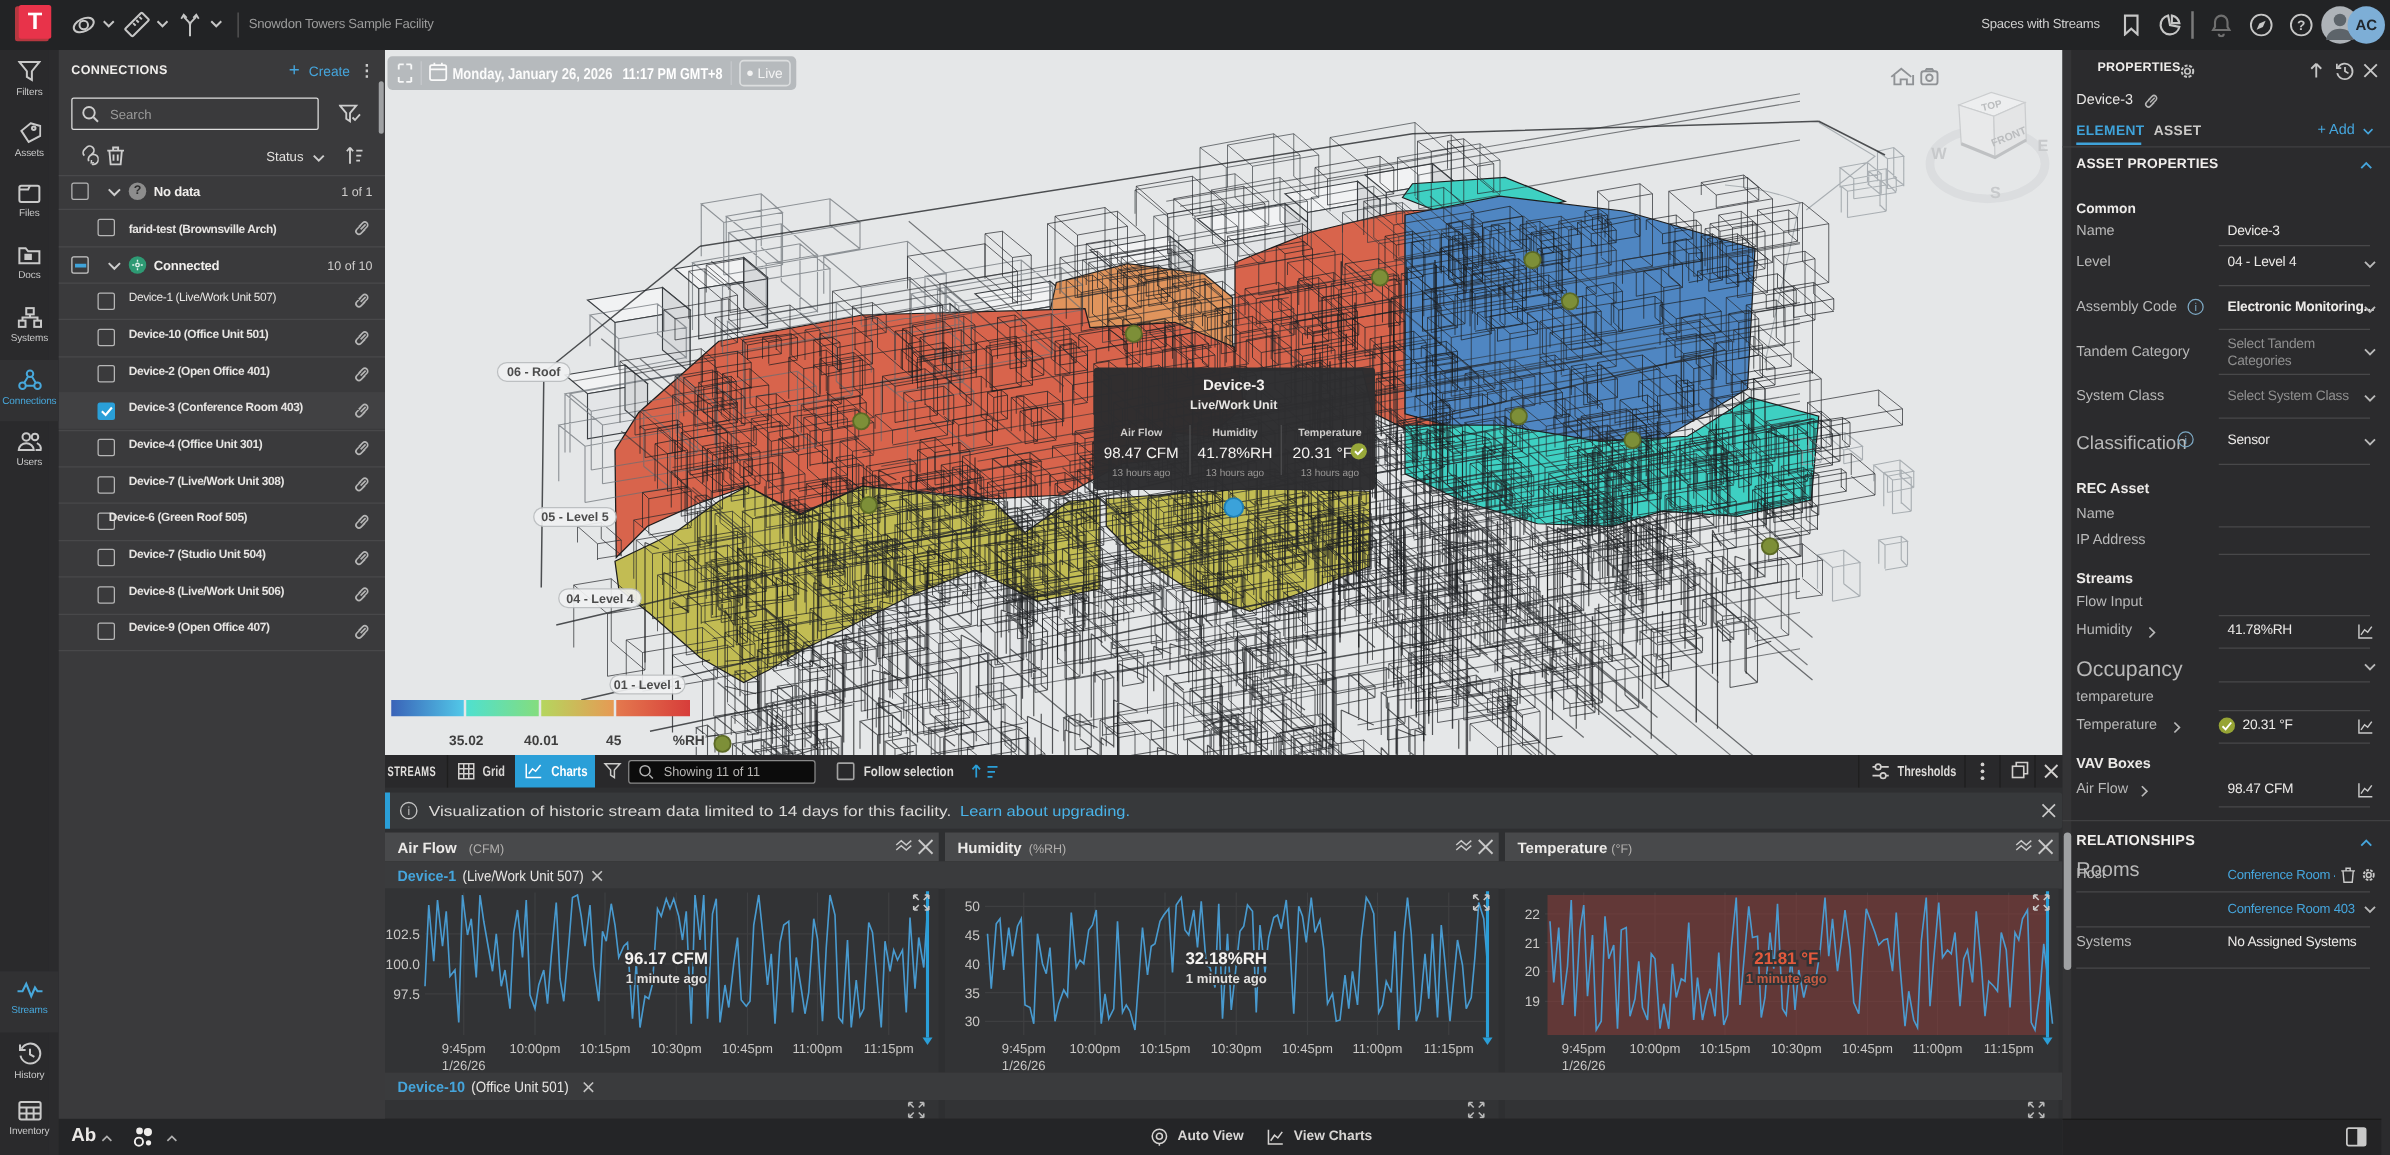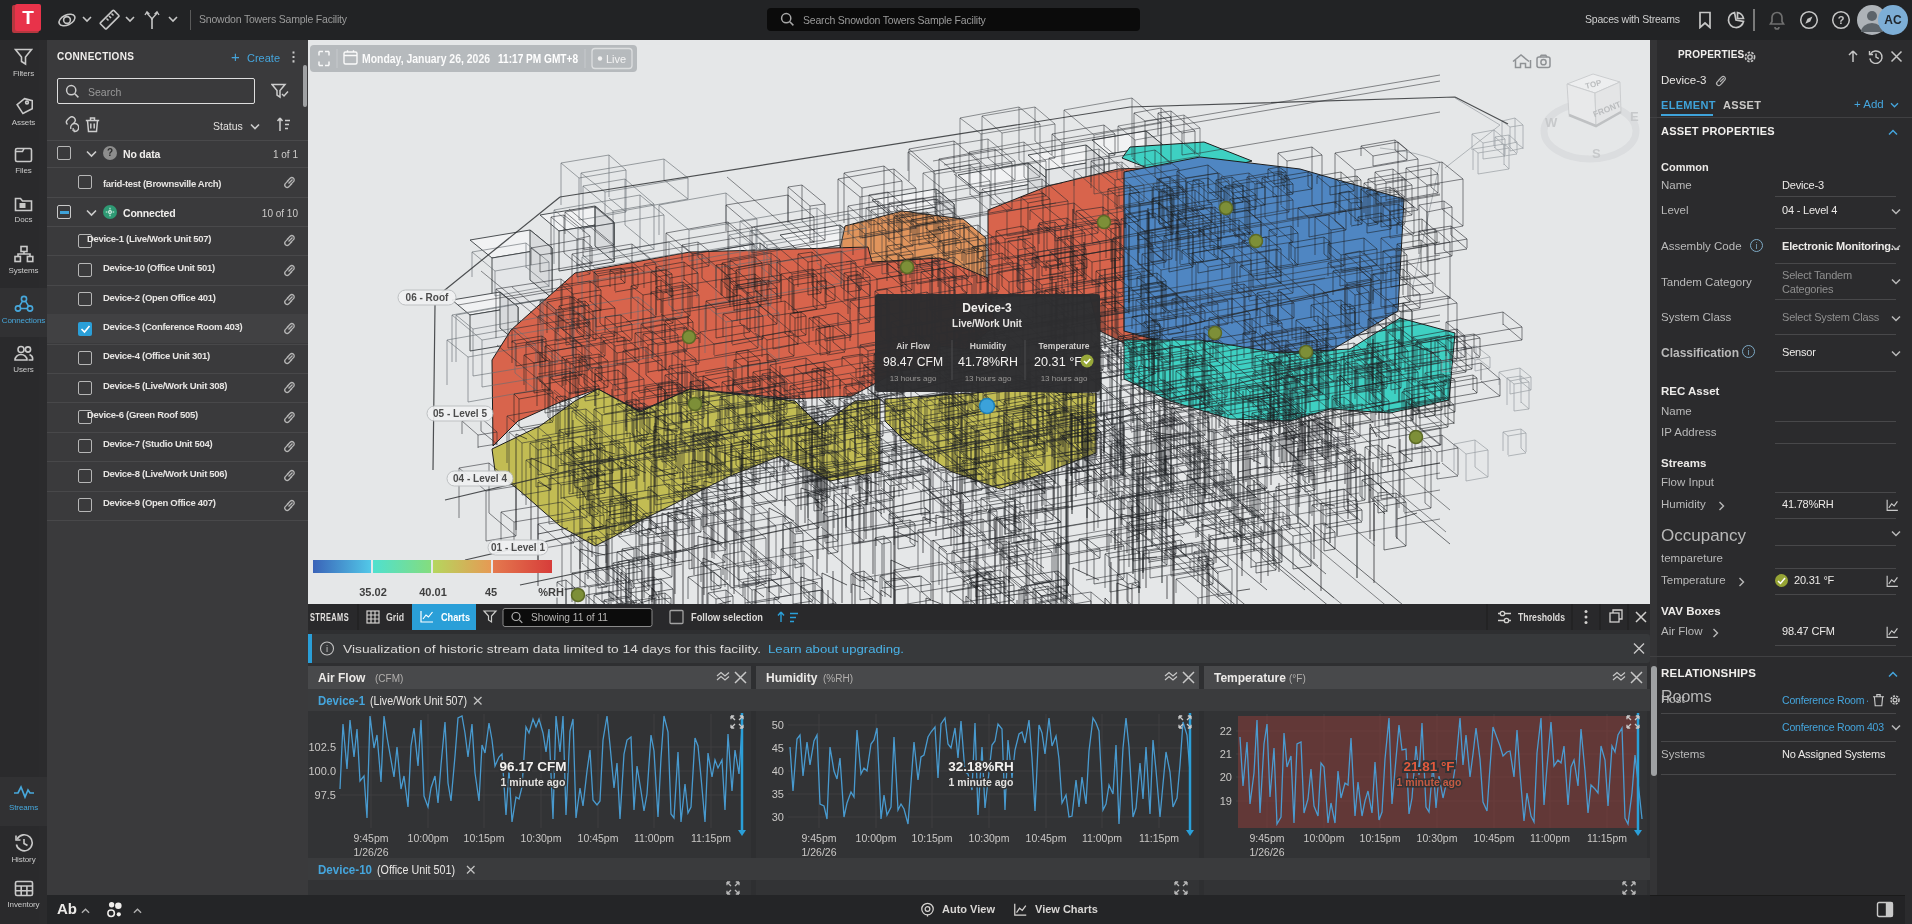--- a/index.html
+++ b/index.html
@@ -38,27 +38,20 @@
     </svg>
   <svg class="abs" style="left:140px;top:8px" width="24" height="24" viewBox="0 0 24 24" fill="none" stroke="#c6c6c6" stroke-width="1.6">
       <path d="M12 21v-9M12 12c0-4 -5-4 -5-8M12 12c0-4 5-4 5-8"></path>
       <path d="M5 7l2-3.2 2.4 2.4M19 7l-2-3.2-2.4 2.4" stroke-width="1.4"></path>
     </svg>
   <svg class="abs" style="left:168px;top:15px" width="10" height="8" viewBox="0 0 10 8" fill="none" stroke="#c6c6c6" stroke-width="1.6">
       <path d="M1 2l4 4 4-4"></path>
     </svg>
   <div class="abs" style="left:190px;top:10px;width:1px;height:20px;background:#5a5a5a"></div>
   <div class="abs" style="left:199px;top:13px;color:#9b9b9b;font-size:10.5px;letter-spacing:-0.2px">Snowdon Towers Sample Facility</div>
-  <div class="abs" style="left:767px;top:8px;width:373px;height:23px;background:#0b0b0b;border-radius:4px">
-    <svg class="abs" style="left:13px;top:4px" width="15" height="15" viewBox="0 0 15 15" fill="none" stroke="#a7a7a7" stroke-width="1.5">
-        <circle cx="6.2" cy="6.2" r="4.6"></circle>
-        <path d="M9.8 9.8l3.6 3.6"></path>
-      </svg>
-    <div class="abs" style="left:36px;top:6px;color:#9a9a9a;font-size:10.5px;letter-spacing:-0.2px">Search Snowdon Towers Sample Facility</div>
-  </div>
   <div class="abs" style="left:1585px;top:13px;color:#cfcfcf;font-size:10.5px;letter-spacing:-0.2px">Spaces with Streams</div>
   <svg class="abs" style="left:1697px;top:11px" width="16" height="18" viewBox="0 0 16 18" fill="none" stroke="#c6c6c6" stroke-width="1.7">
       <path d="M3 1.5h10v15l-5-4.5-5 4.5z"></path>
     </svg>
   <svg class="abs" style="left:1726px;top:10px" width="20" height="20" viewBox="0 0 20 20" fill="none" stroke="#c6c6c6" stroke-width="1.7">
       <path d="M8.5 2.5A7.6 7.6 0 1 0 17.5 11.5 L10 10z"></path>
       <path d="M11.5 2.5a7.6 7.6 0 0 1 6 6l-6 0z"></path>
     </svg>
   <div class="abs" style="left:1753px;top:9px;width:2px;height:22px;background:#7a7a7a"></div>
   <svg class="abs" style="left:1767px;top:10px" width="20" height="20" viewBox="0 0 20 20" fill="none" stroke="#6f6f6f" stroke-width="1.7">
@@ -184,21 +177,21 @@
   <div class="abs" style="left:56px;top:165px;width:14px;height:14px;border-radius:50%;background:#2e9a74"></div>
   <svg class="abs" style="left:58px;top:167px" width="10" height="10" viewBox="0 0 10 10" fill="none" stroke="#dff1ea" stroke-width="1.1">
       <circle cx="5" cy="5" r="1.4"></circle>
       <path d="M5 .8v1.6M5 7.6v1.6M.8 5h1.6M7.6 5h1.6"></path>
     </svg>
   <div class="abs" style="left:76px;top:167px;color:#f0eeec;font-size:10.5px;font-weight:bold;letter-spacing:-0.2px">Connected</div>
   <div class="abs" style="left:203px;top:168px;width:48px;text-align:right;color:#cecccb;font-size:10px">10 of 10</div>
   <div class="row-line" style="left:0;top:186px;width:261px;background:#49494b"></div>
   <div class="abs" style="left:256px;top:25px;width:4px;height:42px;background:#9fa1a3;border-radius:2px"></div>
 <div class="ck" style="left:31px;top:194px"></div>
-<div class="devtxt" style="left:40px;top:193px;font-weight:bold">Device-1 (Live/Work Unit 507)</div>
+<div class="devtxt" style="left:56px;top:193px;font-weight:normal">Device-1 (Live/Work Unit 507)</div>
 <svg class="abs" style="left:235px;top:193px" width="15" height="15" viewBox="0 0 15 15" fill="none" stroke="#b5b5b5" stroke-width="1.3">
       <path d="M6.5 8.5l4-4M5 6.5L8.2 3.3a2.3 2.3 0 0 1 3.3 3.3L8.3 9.8M10 8.5l-3.2 3.2a2.3 2.3 0 0 1-3.3-3.3L6.7 5.2"></path>
     </svg>
 <div class="row-line" style="left:0;top:215px;width:261px;background:#48484a"></div>
 <div class="ck" style="left:31px;top:223px"></div>
 <div class="devtxt" style="left:56px;top:222px;font-weight:bold">Device-10 (Office Unit 501)</div>
 <svg class="abs" style="left:235px;top:223px" width="15" height="15" viewBox="0 0 15 15" fill="none" stroke="#b5b5b5" stroke-width="1.3">
       <path d="M6.5 8.5l4-4M5 6.5L8.2 3.3a2.3 2.3 0 0 1 3.3 3.3L8.3 9.8M10 8.5l-3.2 3.2a2.3 2.3 0 0 1-3.3-3.3L6.7 5.2"></path>
     </svg>
 <div class="row-line" style="left:0;top:245px;width:261px;background:#48484a"></div>
@@ -218,21 +211,21 @@
       <path d="M6.5 8.5l4-4M5 6.5L8.2 3.3a2.3 2.3 0 0 1 3.3 3.3L8.3 9.8M10 8.5l-3.2 3.2a2.3 2.3 0 0 1-3.3-3.3L6.7 5.2"></path>
     </svg>
 <div class="row-line" style="left:0;top:304px;width:261px;background:#48484a"></div>
 <div class="ck" style="left:31px;top:311px"></div>
 <div class="devtxt" style="left:56px;top:310px;font-weight:bold">Device-4 (Office Unit 301)</div>
 <svg class="abs" style="left:235px;top:311px" width="15" height="15" viewBox="0 0 15 15" fill="none" stroke="#b5b5b5" stroke-width="1.3">
       <path d="M6.5 8.5l4-4M5 6.5L8.2 3.3a2.3 2.3 0 0 1 3.3 3.3L8.3 9.8M10 8.5l-3.2 3.2a2.3 2.3 0 0 1-3.3-3.3L6.7 5.2"></path>
     </svg>
 <div class="row-line" style="left:0;top:333px;width:261px;background:#48484a"></div>
 <div class="ck" style="left:31px;top:341px"></div>
-<div class="devtxt" style="left:56px;top:340px;font-weight:bold">Device-5 (Live/Work Unit 308)</div>
+<div class="devtxt" style="left:56px;top:340px;font-weight:bold">Device-7 (Live/Work Unit 308)</div>
 <svg class="abs" style="left:235px;top:340px" width="15" height="15" viewBox="0 0 15 15" fill="none" stroke="#b5b5b5" stroke-width="1.3">
       <path d="M6.5 8.5l4-4M5 6.5L8.2 3.3a2.3 2.3 0 0 1 3.3 3.3L8.3 9.8M10 8.5l-3.2 3.2a2.3 2.3 0 0 1-3.3-3.3L6.7 5.2"></path>
     </svg>
 <div class="row-line" style="left:0;top:362px;width:261px;background:#48484a"></div>
 <div class="ck" style="left:31px;top:370px"></div>
 <div class="devtxt" style="left:40px;top:369px;font-weight:bold">Device-6 (Green Roof 505)</div>
 <svg class="abs" style="left:235px;top:370px" width="15" height="15" viewBox="0 0 15 15" fill="none" stroke="#b5b5b5" stroke-width="1.3">
       <path d="M6.5 8.5l4-4M5 6.5L8.2 3.3a2.3 2.3 0 0 1 3.3 3.3L8.3 9.8M10 8.5l-3.2 3.2a2.3 2.3 0 0 1-3.3-3.3L6.7 5.2"></path>
     </svg>
 <div class="row-line" style="left:0;top:392px;width:261px;background:#48484a"></div>
@@ -696,21 +689,21 @@
 <svg class="abs" style="left:241px;top:238px" width="10" height="8" viewBox="0 0 10 8" fill="none" stroke="#b9b9b9" stroke-width="1.5">
       <path d="M1 1.5l4 4 4-4"></path>
     </svg>
 <div class="row-line" style="left:125px;top:259px;width:121px;background:#48484a"></div>
 <div class="abs" style="left:11px;top:271px;color:#b9b9b9;font-size:11.5px;font-weight:normal;white-space:nowrap">System Class</div>
 <div class="abs" style="left:132px;top:271px;color:#8f8f8f;font-size:11px;font-weight:normal;white-space:nowrap;letter-spacing:-0.2px">Select System Class</div>
 <svg class="abs" style="left:241px;top:275px" width="10" height="8" viewBox="0 0 10 8" fill="none" stroke="#b9b9b9" stroke-width="1.5">
       <path d="M1 1.5l4 4 4-4"></path>
     </svg>
 <div class="row-line" style="left:125px;top:294px;width:121px;background:#48484a"></div>
-<div class="abs" style="left:11px;top:306px;color:#b9b9b9;font-size:12px;font-weight:bold;white-space:nowrap">Classification</div>
+<div class="abs" style="left:11px;top:306px;color:#b9b9b9;font-size:15px;font-weight:normal;white-space:nowrap">Classification</div>
 <div class="abs" style="left:92px;top:305px;width:13px;height:13px;border:1.2px solid #7da9c4;border-radius:50%;color:#7da9c4;font-size:9px;text-align:center;line-height:13px">i</div>
 <div class="abs" style="left:132px;top:306px;color:#eceae8;font-size:11px;font-weight:normal;white-space:nowrap;letter-spacing:-0.2px">Sensor</div>
 <svg class="abs" style="left:241px;top:310px" width="10" height="8" viewBox="0 0 10 8" fill="none" stroke="#b9b9b9" stroke-width="1.5">
       <path d="M1 1.5l4 4 4-4"></path>
     </svg>
 <div class="row-line" style="left:125px;top:331px;width:121px;background:#48484a"></div>
 <div class="abs" style="left:11px;top:345px;color:#eceae8;font-size:11.5px;font-weight:bold;white-space:nowrap">REC Asset</div>
 <div class="abs" style="left:11px;top:365px;color:#b9b9b9;font-size:11.5px;font-weight:normal;white-space:nowrap">Name</div>
 <div class="row-line" style="left:125px;top:381px;width:121px;background:#48484a"></div>
 <div class="abs" style="left:11px;top:386px;color:#b9b9b9;font-size:11.5px;font-weight:normal;white-space:nowrap">IP Address</div>

